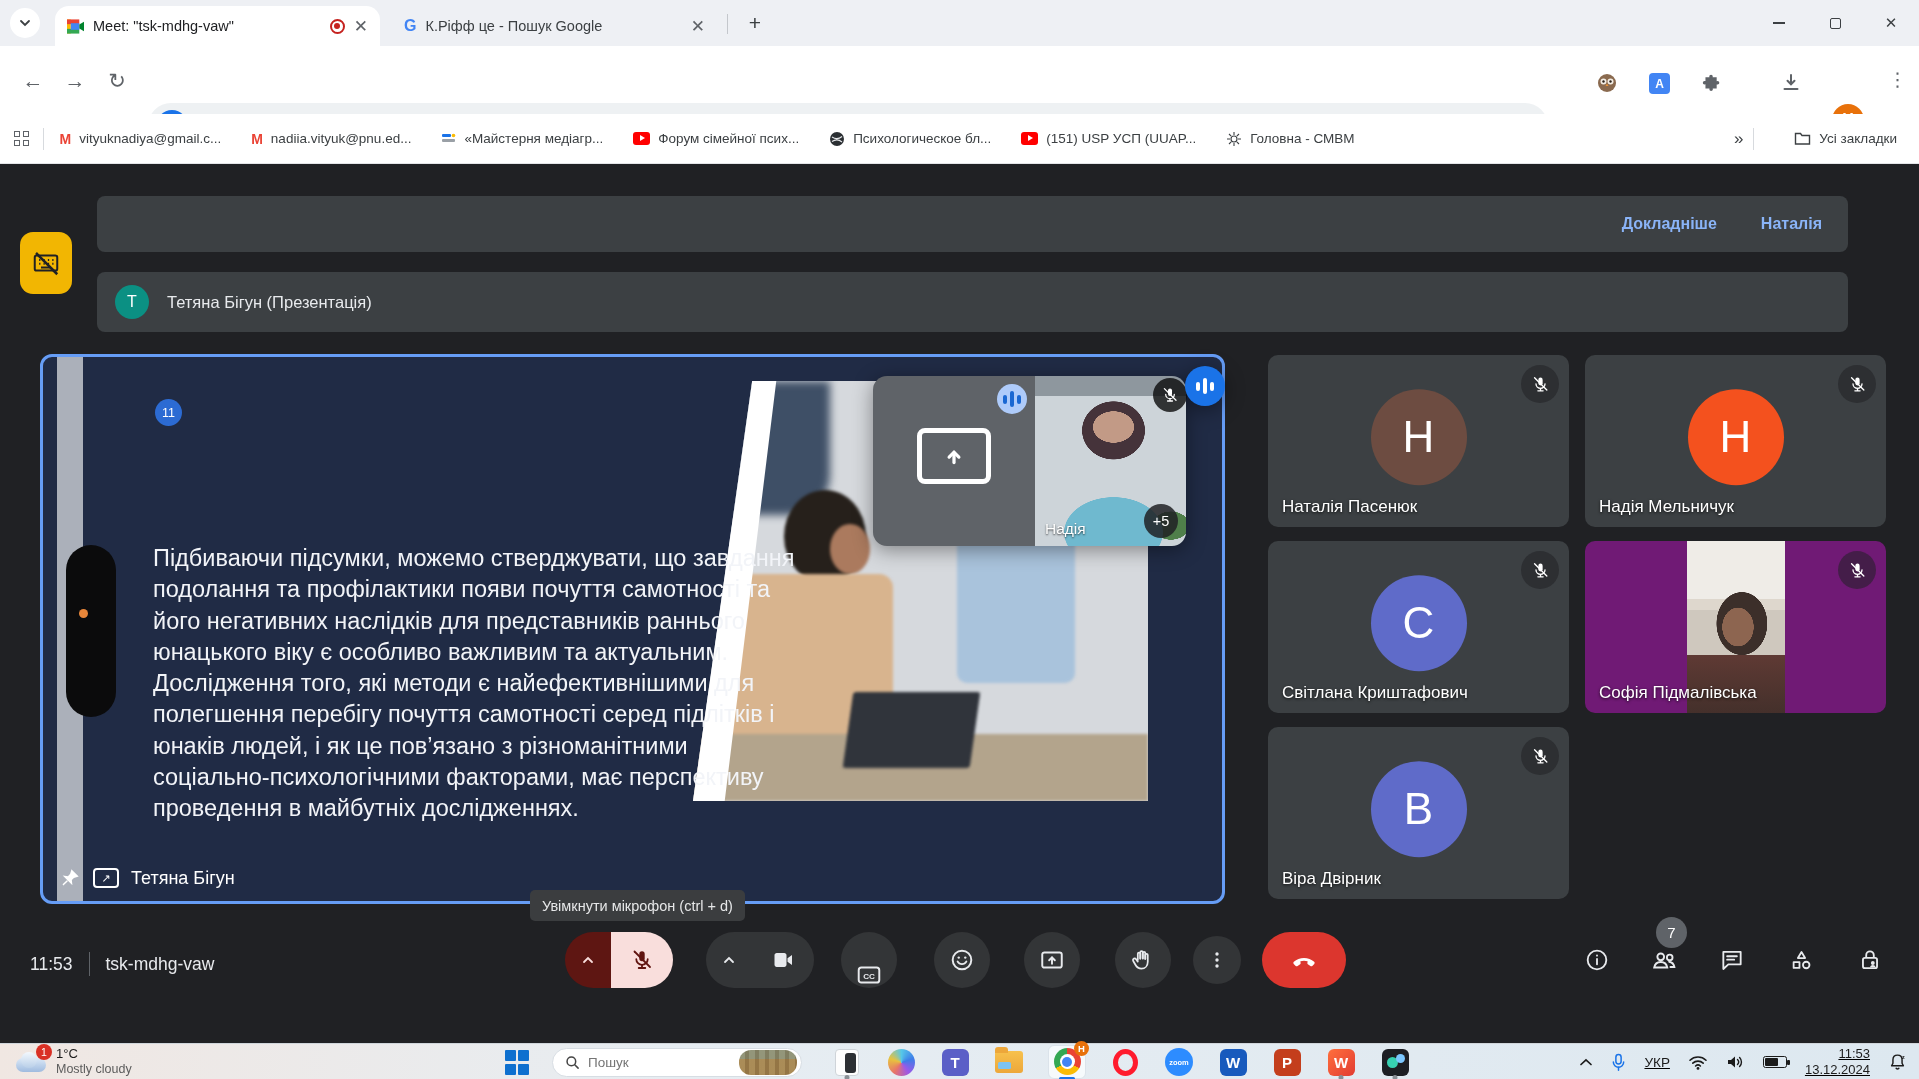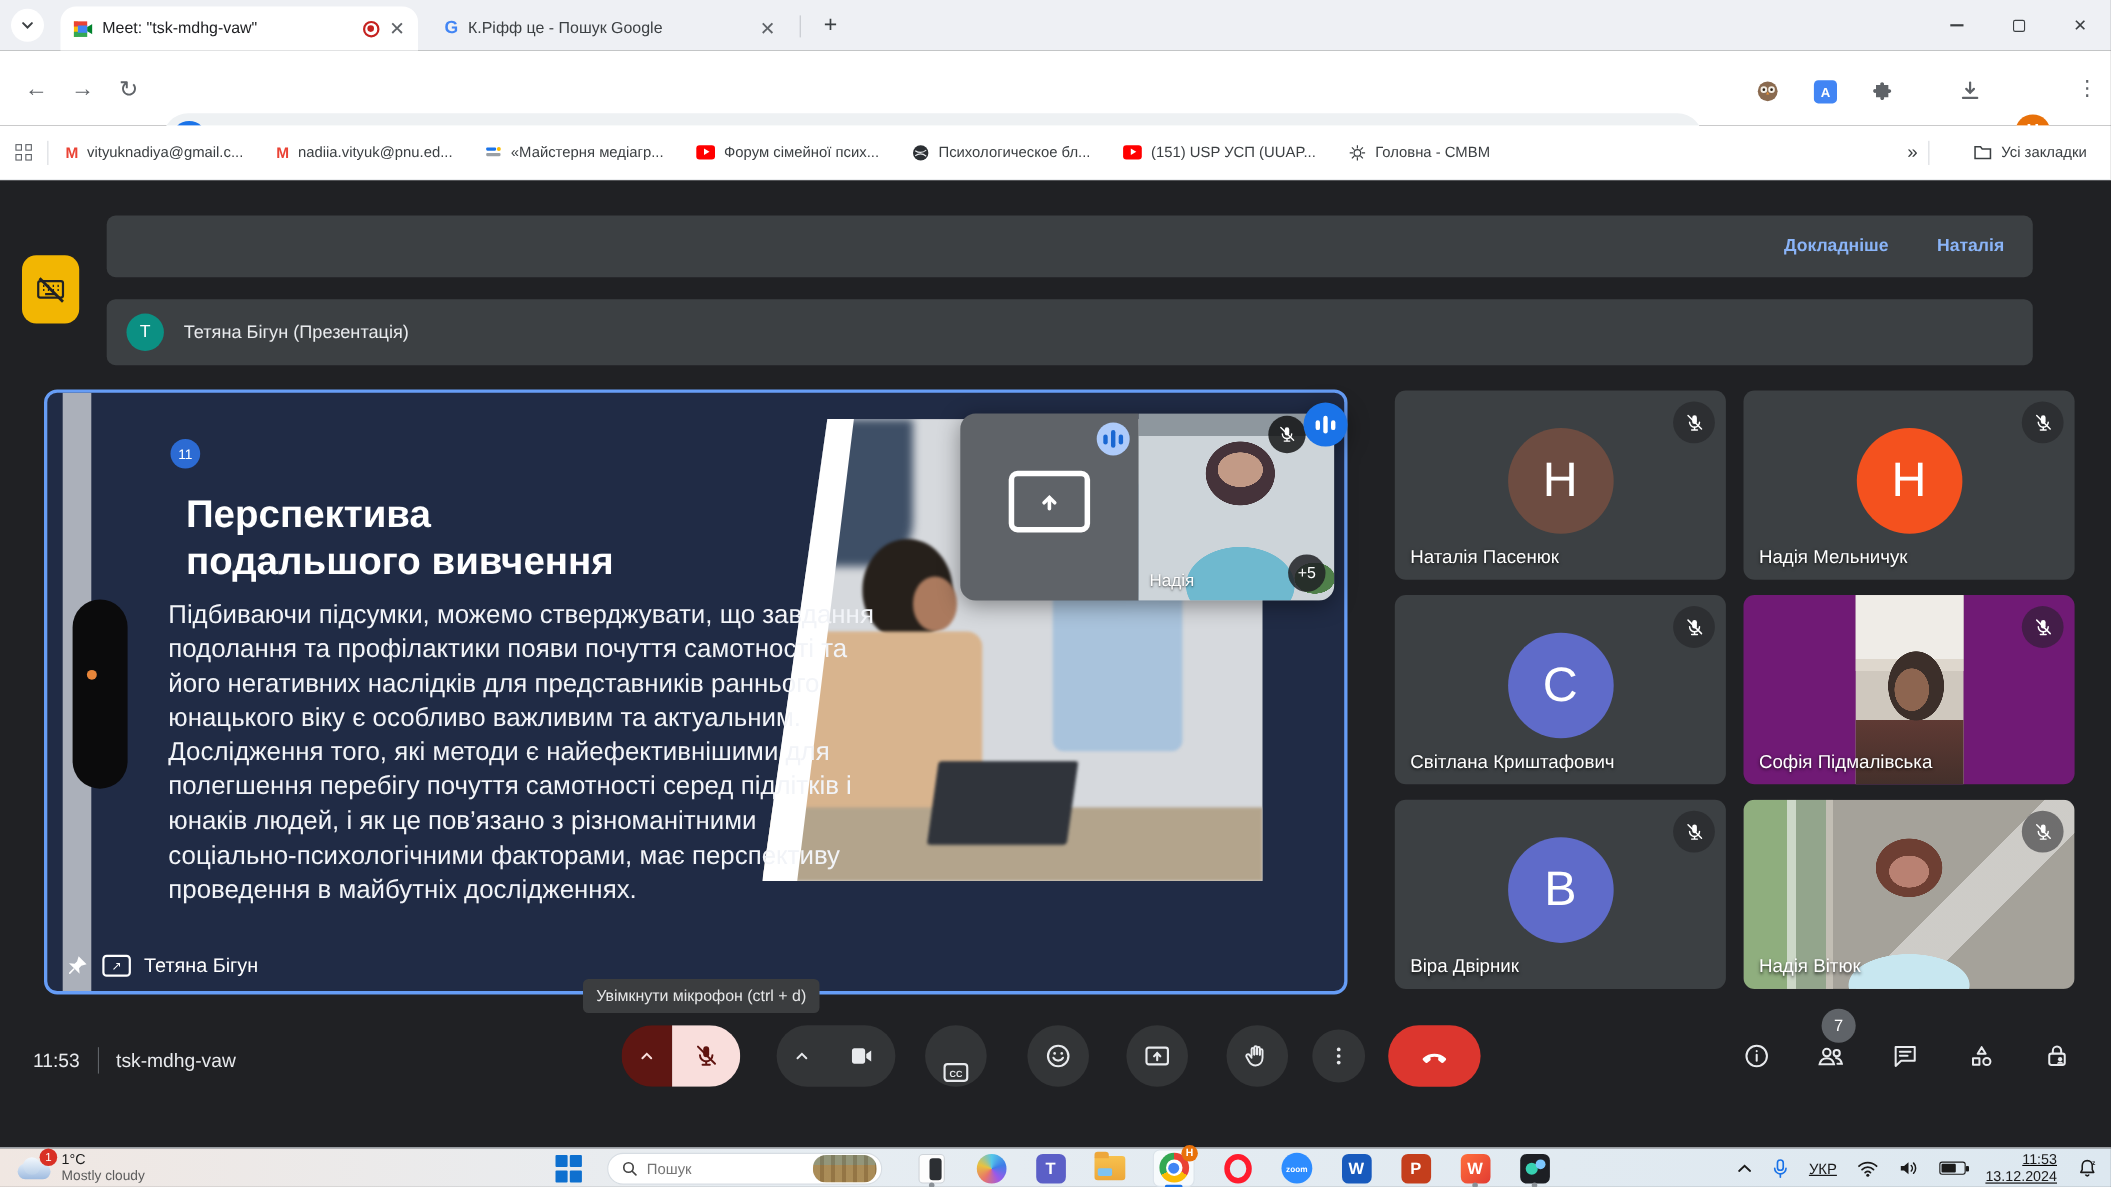--- a/index.html
+++ b/index.html
@@ -93,21 +93,21 @@
      border-radius:50%; background:#e8863a; }
 
   
   .pip { position:absolute; left:873px; top:212px; width:340px; height:170px; border-radius:14px;
      display:flex; overflow:visible; filter:drop-shadow(0 4px 10px rgba(0,0,0,.4)); }
   .pip-present { width:162px; height:170px; background:#5f6368; border-radius:14px 0 0 14px; position:relative;}
   .present-big { position:absolute; left:44px; top:52px; width:74px; height:56px; border:5px solid #fff;
      border-radius:8px; display:flex; align-items:center; justify-content:center;}
   .chip-audio { position:absolute; right:8px; top:8px; width:30px; height:30px; border-radius:50%;
      background:#aecbfa; display:flex; align-items:center; justify-content:center;}
-  .pip-video { width:178px; height:170px; border-radius:0 14px 14px 0; position:relative; overflow:hidden;
+  .pip-video { width:151px; height:170px; border-radius:0 14px 14px 0; position:relative; overflow:hidden;
      background:#c6ced4;
      background-image:
        radial-gradient(ellipse 34px 26px at 52% 30%, #c29a86 0 60%, transparent 61%),
        radial-gradient(ellipse 52px 48px at 52% 32%, #45333a 0 60%, transparent 61%),
        radial-gradient(ellipse 70px 50px at 52% 92%, #6fb9cf 0 70%, transparent 71%),
        radial-gradient(ellipse 26px 20px at 90% 88%, #4f7f4a 0 70%, transparent 71%),
        linear-gradient(180deg, #8e979e 0 12%, #cdd4d9 12% 100%);}
   .pip-name { position:absolute; left:10px; bottom:8px; color:#fff; font-size:15.5px; text-shadow:0 1px 2px rgba(0,0,0,.7);}
   .pip-plus { position:absolute; right:8px; bottom:8px; width:34px; height:34px; border-radius:50%;
      background:rgba(32,33,36,.85); color:#fff; font-size:14.5px; display:flex; align-items:center; justify-content:center;}
@@ -424,22 +424,20 @@
         <div class="ph" style="left:58%;top:14%;width:26%;height:58%;background:#a9c3dc;border-radius:10px;"></div>
         <div class="ph" style="left:20%;top:26%;width:18%;height:22%;background:#26201b;border-radius:50%;"></div>
         <div class="ph" style="left:30%;top:34%;width:9%;height:12%;background:#ab7a5e;border-radius:50%;"></div>
         <div class="ph" style="left:8%;top:46%;width:36%;height:44%;background:#d8b48e;border-radius:14px;"></div>
         <div class="ph" style="left:0;top:84%;width:100%;height:16%;background:#b3a48c;"></div>
         <div class="ph" style="left:34%;top:74%;width:28%;height:18%;background:#30343b;border-radius:3px;transform:skewX(-8deg);"></div>
         <div class="photo-band"></div>
       </div>
 
       <div class="slide-num">11</div>
-      <div class="slide-title">Перспектива
-подальшого вивчення</div>
       <div class="slide-body">Підбиваючи підсумки, можемо стверджувати, що завдання подолання та профілактики появи почуття самотності та його негативних наслідків для представників раннього юнацького віку є особливо важливим та актуальним. Дослідження того, які методи є найефективнішими для полегшення перебігу почуття самотності серед підлітків і юнаків людей, і як це пов’язано з різноманітними соціально-психологічними факторами, має перспективу проведення в майбутніх дослідженнях.</div>
 
       <div class="slide-footer">
         <svg width="22" height="22" viewBox="0 0 24 24">
           <g stroke="#fff" stroke-width="1.6" fill="none" stroke-linecap="round">
             <path d="M14 4l6 6-4 1.2-2.8 2.8.4 3.8-7.4-7.4 3.8.4L12.8 8z" fill="#fff"></path>
             <path d="M8.8 15.2 4.8 19.2"></path>
           </g>
         </svg>
         <span class="frame-ic">↗</span>
@@ -559,33 +557,20 @@
                 <rect x="9.3" y="3.2" width="5.4" height="10" rx="2.7" fill="#fff" stroke="none"></rect>
                 <path d="M6.3 11.2a5.7 5.7 0 0 0 11.4 0"></path>
                 <path d="M12 17v3M8.7 20h6.6"></path>
                 <path d="M4.5 3.5l15.5 15.5"></path>
               </g>
             </svg>
         </span>
         <span class="pname">Віра Двірник</span>
       </div>
 
-      <div class="ptile video-vityuk">
-        <span class="micoff-badge">
-          <svg width="19" height="19" viewBox="0 0 24 24">
-              <g stroke="#fff" stroke-width="1.7" fill="none" stroke-linecap="round">
-                <rect x="9.3" y="3.2" width="5.4" height="10" rx="2.7" fill="#fff" stroke="none"></rect>
-                <path d="M6.3 11.2a5.7 5.7 0 0 0 11.4 0"></path>
-                <path d="M12 17v3M8.7 20h6.6"></path>
-                <path d="M4.5 3.5l15.5 15.5"></path>
-              </g>
-            </svg>
-        </span>
-        <span class="pname">Надія Вітюк</span>
-      </div>
     </div>
 
     <div class="count-badge">7</div>
 
     <div class="tooltip">Увімкнути мікрофон (ctrl + d)</div>
 
     <div class="meet-info">
       <span>11:53</span>
       <span class="vsep"></span>
       <span>tsk-mdhg-vaw</span>

